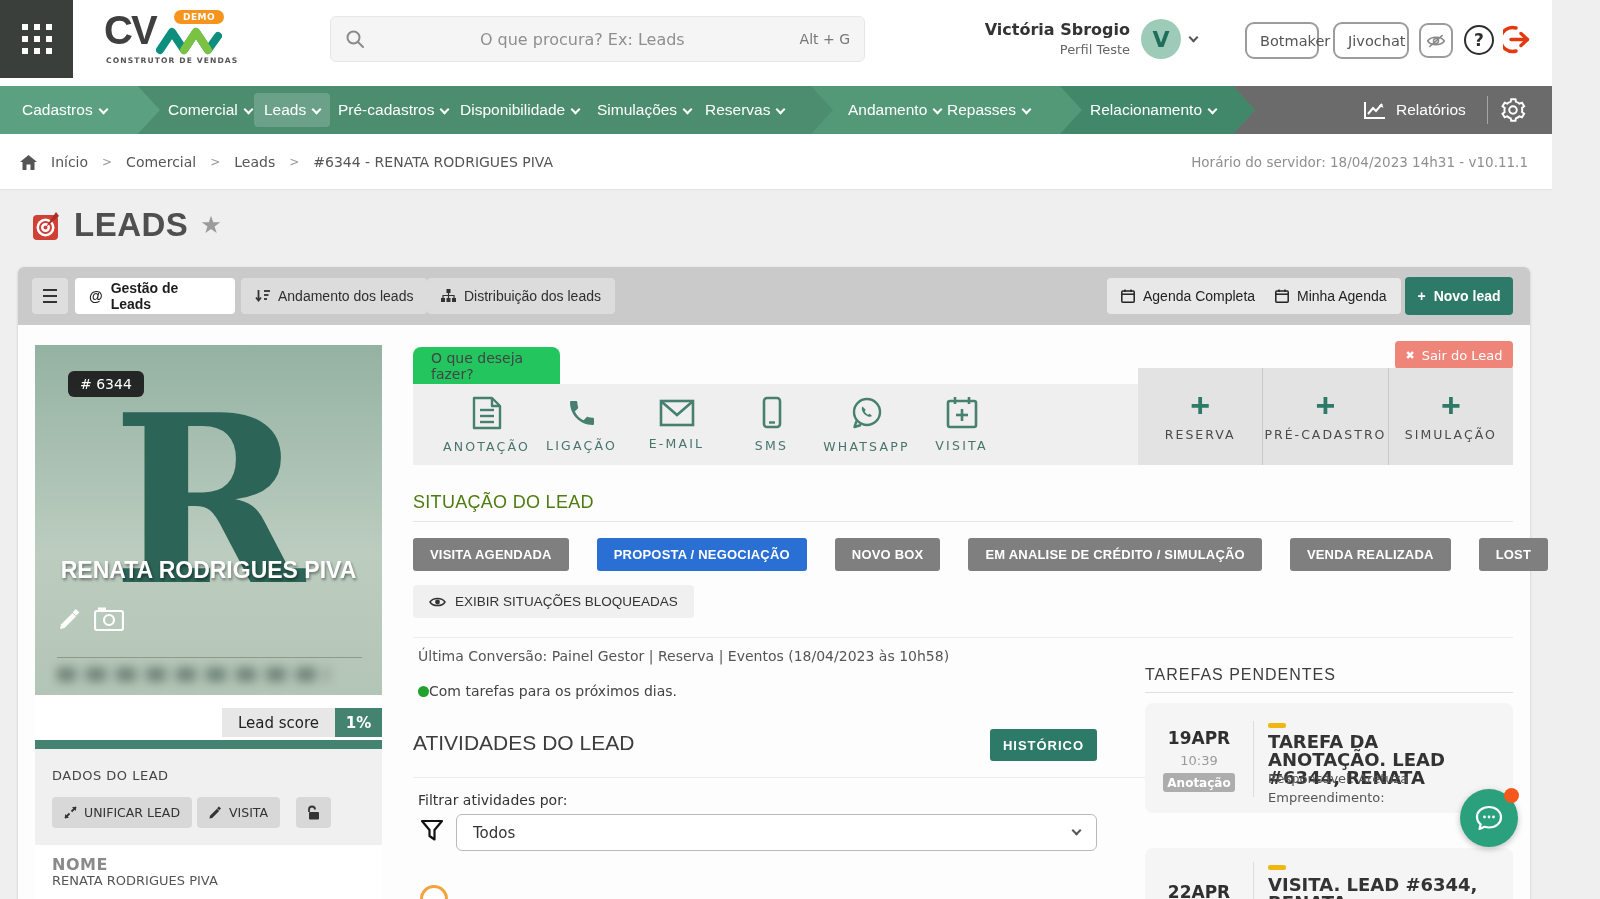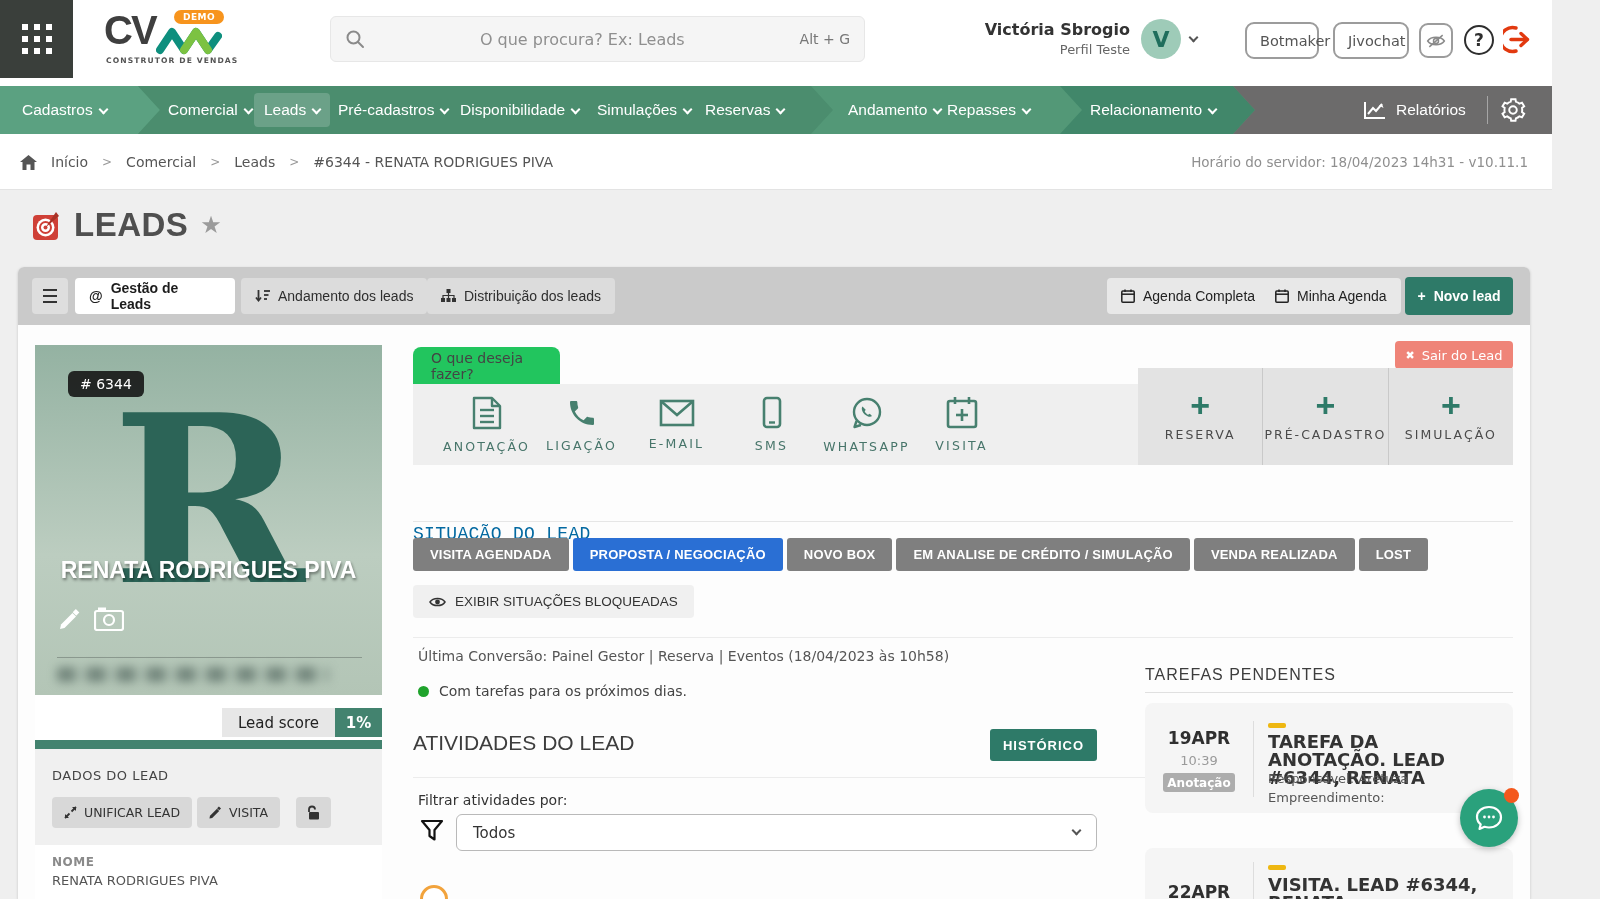--- a/index.html
+++ b/index.html
@@ -89,46 +89,46 @@
   .score-label { position:absolute; right:127px; top:13px; height:29px; background:#e7e7e7; color:#222; font-weight:normal; font-size:15px; padding:0 16px; display:flex; align-items:center; }
   .score-value { position:absolute; right:80px; top:13px; width:47px; height:29px; background:#43836f; color:#fff; font-weight:bold; font-size:15px; display:flex; align-items:center; justify-content:center; }
   .score-bar { position:absolute; left:35px; top:740px; width:347px; height:9px; background:#43836f; }
   .dados-panel { position:absolute; left:35px; top:749px; width:347px; height:96px; background:#f0f0f0; }
   .dados-title { position:absolute; left:17px; top:19px; font-size:13px; color:#444; letter-spacing:.5px; }
   .lead-btn { position:absolute; top:48px; height:31px; background:#d8d8d8; border-radius:4px; border:none; font-family:"DejaVu Sans",sans-serif; font-size:12.5px; color:#333; display:flex; align-items:center; gap:7px; padding:0 12px; cursor:pointer; }
   .btn-unificar { left:17px; }
   .btn-editar { left:162px; }
   .btn-lock { left:261px; width:35px; justify-content:center; padding:0; }
   .nome-block { position:absolute; left:35px; top:845px; width:347px; height:54px; background:#fff; }
-  .nome-label { position:absolute; left:17px; top:10px; font-size:12px; font-weight:bold; letter-spacing:.5px; color:#8a8a8a; }
+  .nome-label { position:absolute; left:17px; top:10px; font-size:16px; font-weight:bold; letter-spacing:.5px; color:#8a8a8a; }
   .nome-value { position:absolute; left:17px; top:28px; font-size:13px; color:#555; }
 
   
   .prompt-tab { position:absolute; left:413px; top:347px; width:147px; height:37px; background:#22c55e; border-radius:8px 8px 0 0; font-size:14px; color:#444; display:flex; align-items:center; padding-left:18px; }
   .actions-strip { position:absolute; left:413px; top:384px; width:725px; height:81px; background:#efefef; display:flex; padding-left:26px; }
   .action-item { width:95px; display:flex; flex-direction:column; align-items:center; justify-content:center; gap:9px; cursor:pointer; }
   .action-item .lbl { font-size:12.5px; letter-spacing:2.2px; color:#47756a; white-space:nowrap; }
   .create-panel { position:absolute; left:1138px; top:368px; width:375px; height:97px; background:#e3e3e3; display:flex; }
   .create-item { flex:1; display:flex; flex-direction:column; align-items:center; justify-content:center; gap:8px; cursor:pointer; }
   .create-item + .create-item { border-left:1px solid #c9c9c9; }
   .create-item .plus { font-size:34px; font-weight:bold; color:#2e7a68; line-height:28px; font-family:"Liberation Sans",sans-serif; }
   .create-item .lbl { font-size:12.5px; letter-spacing:2px; color:#4a4a4a; white-space:nowrap; }
   .btn-sair { position:absolute; left:1395px; top:341px; width:118px; height:28px; background:#ef8478; border:none; border-radius:4px; color:#fff; font-size:13px; display:flex; align-items:center; justify-content:center; gap:7px; cursor:pointer; font-family:"DejaVu Sans",sans-serif; }
   .btn-sair .x { font-size:11px; font-weight:bold; }
 
   
-  .sit-title { position:absolute; left:413px; top:492px; font-family:Liberation Mono, monospace; font-size:18px; color:#0369a1; letter-spacing:.3px;margin-top:32px; }
+  .sit-title { position:absolute; left:413px; top:492px; font-family:Liberation Sans, sans-serif; font-size:18px; color:#4d7c0f; letter-spacing:.3px; }
   .hr1 { position:absolute; left:413px; top:521px; width:1100px; height:1px; background:#e6e6e6; }
-  .badges-row { position:absolute; left:413px; top:538px; display:flex; gap:4px; }
+  .badges-row { position:absolute; left:413px; top:538px; display:flex; gap:28px; }
   .sit-badge { height:33px; display:flex; align-items:center; padding:0 17px; background:#7f7f7f; color:#fff; border-radius:3px; font-family:"Liberation Sans",sans-serif; font-weight:bold; font-size:13px; letter-spacing:.2px; cursor:pointer; white-space:nowrap; }
   .sit-badge.active { background:#2a6fd4; }
   .btn-exibir { position:absolute; left:413px; top:585px; height:33px; background:#f0f0f0; border:none; border-radius:4px; font-family:"Liberation Sans",sans-serif; font-size:13.5px; color:#333; display:flex; align-items:center; gap:9px; padding:0 16px; cursor:pointer; }
   .hr2 { position:absolute; left:413px; top:637px; width:1100px; height:1px; background:#ececec; }
   .last-conv { position:absolute; left:418px; top:648px; font-size:14px; color:#555; }
-  .task-note { position:absolute; left:418px; top:683px; display:flex; align-items:center; gap:10px; font-size:14px; color:#444; }
+  .task-note { position:absolute; left:418px; top:683px; display:flex; align-items:center; font-size:14px; color:#444; }
   .green-dot { width:11px; height:11px; border-radius:50%; background:#1fa32c; }
 
   
   .atv-title { position:absolute; left:413px; top:731px; font-family:"Liberation Sans",sans-serif; font-size:21px; color:#3d3d3d; }
   .btn-historico { position:absolute; left:990px; top:729px; width:107px; height:32px; background:#2e7a68; border:none; border-radius:3px; color:#fff; font-weight:bold; font-size:13px; letter-spacing:1px; cursor:pointer; font-family:"Liberation Sans",sans-serif; }
   .hr3 { position:absolute; left:413px; top:777px; width:1100px; height:1px; background:#ececec; }
   .filter-label { position:absolute; left:418px; top:792px; font-size:14px; color:#333; }
   .funnel { position:absolute; left:420px; top:819px; }
   .filter-select { position:absolute; left:456px; top:814px; width:641px; height:37px; background:#fff; border:1px solid #b9b9b9; border-radius:6px; display:flex; align-items:center; padding:0 16px; font-size:15px; color:#333; cursor:pointer; }
   .filter-select .chev { color:#555; margin-left:auto; position:relative; top:-2px; }

